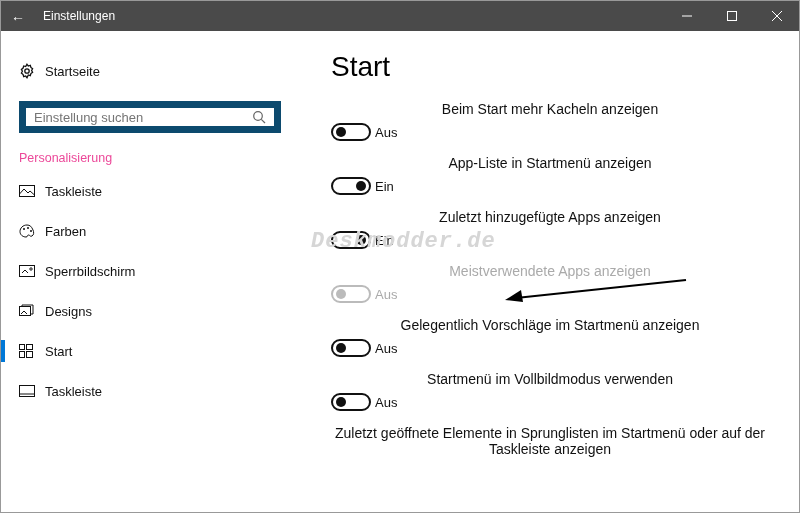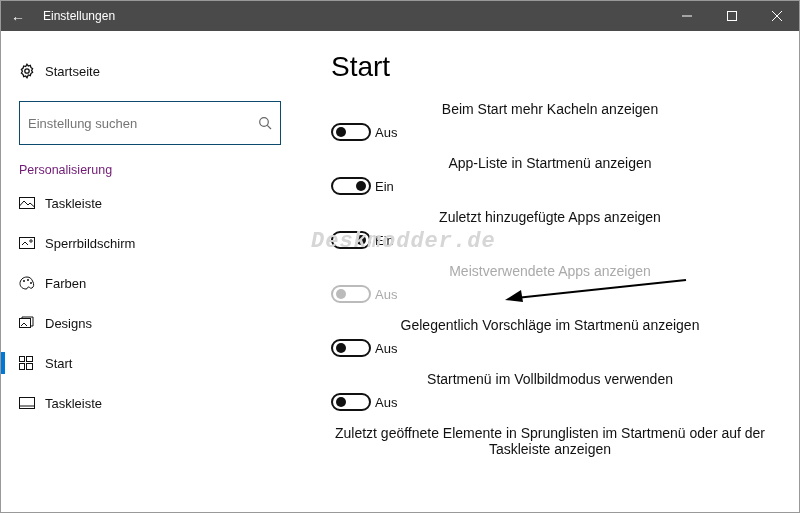--- a/index.html
+++ b/index.html
@@ -8,23 +8,23 @@
   .titlebar .back { margin-right: 18px; font-size: 14px; }
   .titlebar .title { flex: 1; }
   .winbtns { display: flex; }
   .winbtn { width: 45px; height: 30px; display: flex; align-items: center; justify-content: center; color: #fff; font-size: 11px; font-family: "Segoe UI Symbol", sans-serif; }
   .content { display: flex; height: calc(100% - 30px); }
   .sidebar { width: 300px; padding: 20px 10px 16px 18px; }
   .sb-row { display: flex; align-items: center; height: 40px; font-size: 13px; color: #111; }
   .sb-row .icon { width: 26px; display: flex; align-items: center; justify-content: flex-start; }
   .sb-row.selected { font-weight: 400; }
   .sb-search { margin: 10px 0 18px 0; }
-  .sb-search .searchbox { display: flex; align-items: center; border: 1px solid #0c4a6e; height: 44px; padding: 0 8px; width: 262px; }
+  .sb-search .searchbox { display: flex; align-items: center; border: 7px solid #0c4a6e; height: 32px; padding: 0 8px; width: 262px; }
   .sb-search input { border: none; outline: none; flex: 1; font-size: 13px; background: transparent; }
-  .sb-group { font-size: 12.5px; color: #701a75; margin: 4px 0 6px 0; }
+  .sb-group { font-size: 12.5px; color: #ec4899; margin: 4px 0 6px 0; }
   .main { flex: 1; padding: 20px 30px 0 30px; overflow: hidden; }
   .main h1 { font-size: 28px; font-weight: 400; margin-bottom: 18px; }
   .opt { margin-bottom: 14px; }
   .opt .label { font-size: 14px; color: #111; margin-bottom: 6px; text-align: center; }
   .opt.disabled .label { color: #aaa; }
   .toggle-row { display: flex; align-items: center; gap: 4px; }
   .toggle { width: 40px; height: 18px; border: 2px solid #111; border-radius: 10px; position: relative; background: #fff; }
   .toggle .knob { width: 10px; height: 10px; background: #111; border-radius: 50%; position: absolute; top: 2px; left: 3px; }
   .toggle.on .knob { left: auto; right: 3px; }
   .opt.disabled .toggle { border-color: #bbb; }
@@ -89,41 +89,41 @@
       <span class="icon">
           <svg width="16" height="12" viewBox="0 0 16 12">
             <rect x="0.5" y="0.5" width="15" height="11" fill="none" stroke="#111"></rect>
             <polyline points="0.5,9 5,4 9,8 11,6 15.5,10" fill="none" stroke="#111"></polyline>
           </svg>
         </span>
       <span>Taskleiste</span>
     </div>
     <div class="sb-row">
       <span class="icon">
-          <svg width="16" height="12" viewBox="0 0 16 12">
-            <rect x="0.5" y="0.5" width="15" height="11" fill="none" stroke="#111"></rect>
-            <polyline points="3,8 6,5 9,8" fill="none" stroke="#111"></polyline>
-            <circle cx="12" cy="4" r="1.2" fill="none" stroke="#111"></circle>
-          </svg>
-        </span>
-      <span>Sperrbildschirm</span>
-    </div>
-    <div class="sb-row">
-      <span class="icon">
           <svg width="16" height="14" viewBox="0 0 16 14">
             <path d="M8 1C4 1 1 4 1 7.5S4 13 7 13c2 0 1-2 2.5-2S11 13 13 12c2-1 2-4 1-6C12.5 2.5 11 1 8 1z" fill="none" stroke="#111"></path>
             <circle cx="5" cy="5" r="1" fill="#111"></circle>
             <circle cx="9" cy="4" r="1" fill="#111"></circle>
             <circle cx="12" cy="7" r="1" fill="#111"></circle>
           </svg>
         </span>
       <span>Farben</span>
     </div>
     <div class="sb-row">
       <span class="icon">
+          <svg width="16" height="12" viewBox="0 0 16 12">
+            <rect x="0.5" y="0.5" width="15" height="11" fill="none" stroke="#111"></rect>
+            <polyline points="3,8 6,5 9,8" fill="none" stroke="#111"></polyline>
+            <circle cx="12" cy="4" r="1.2" fill="none" stroke="#111"></circle>
+          </svg>
+        </span>
+      <span>Sperrbildschirm</span>
+    </div>
+    <div class="sb-row">
+      <span class="icon">
           <svg width="16" height="14" viewBox="0 0 16 14">
             <rect x="0.5" y="2.5" width="11" height="9" fill="none" stroke="#111"></rect>
             <path d="M3 2.5V1h11v9h-2" fill="none" stroke="#111"></path>
             <path d="M2 10l3-3 3 3" fill="none" stroke="#111"></path>
           </svg>
         </span>
       <span>Designs</span>
     </div>
     <div class="sb-row selected" style="position:relative;">
       <div class="selbar" style="left:-18px; top:9px;"></div>

